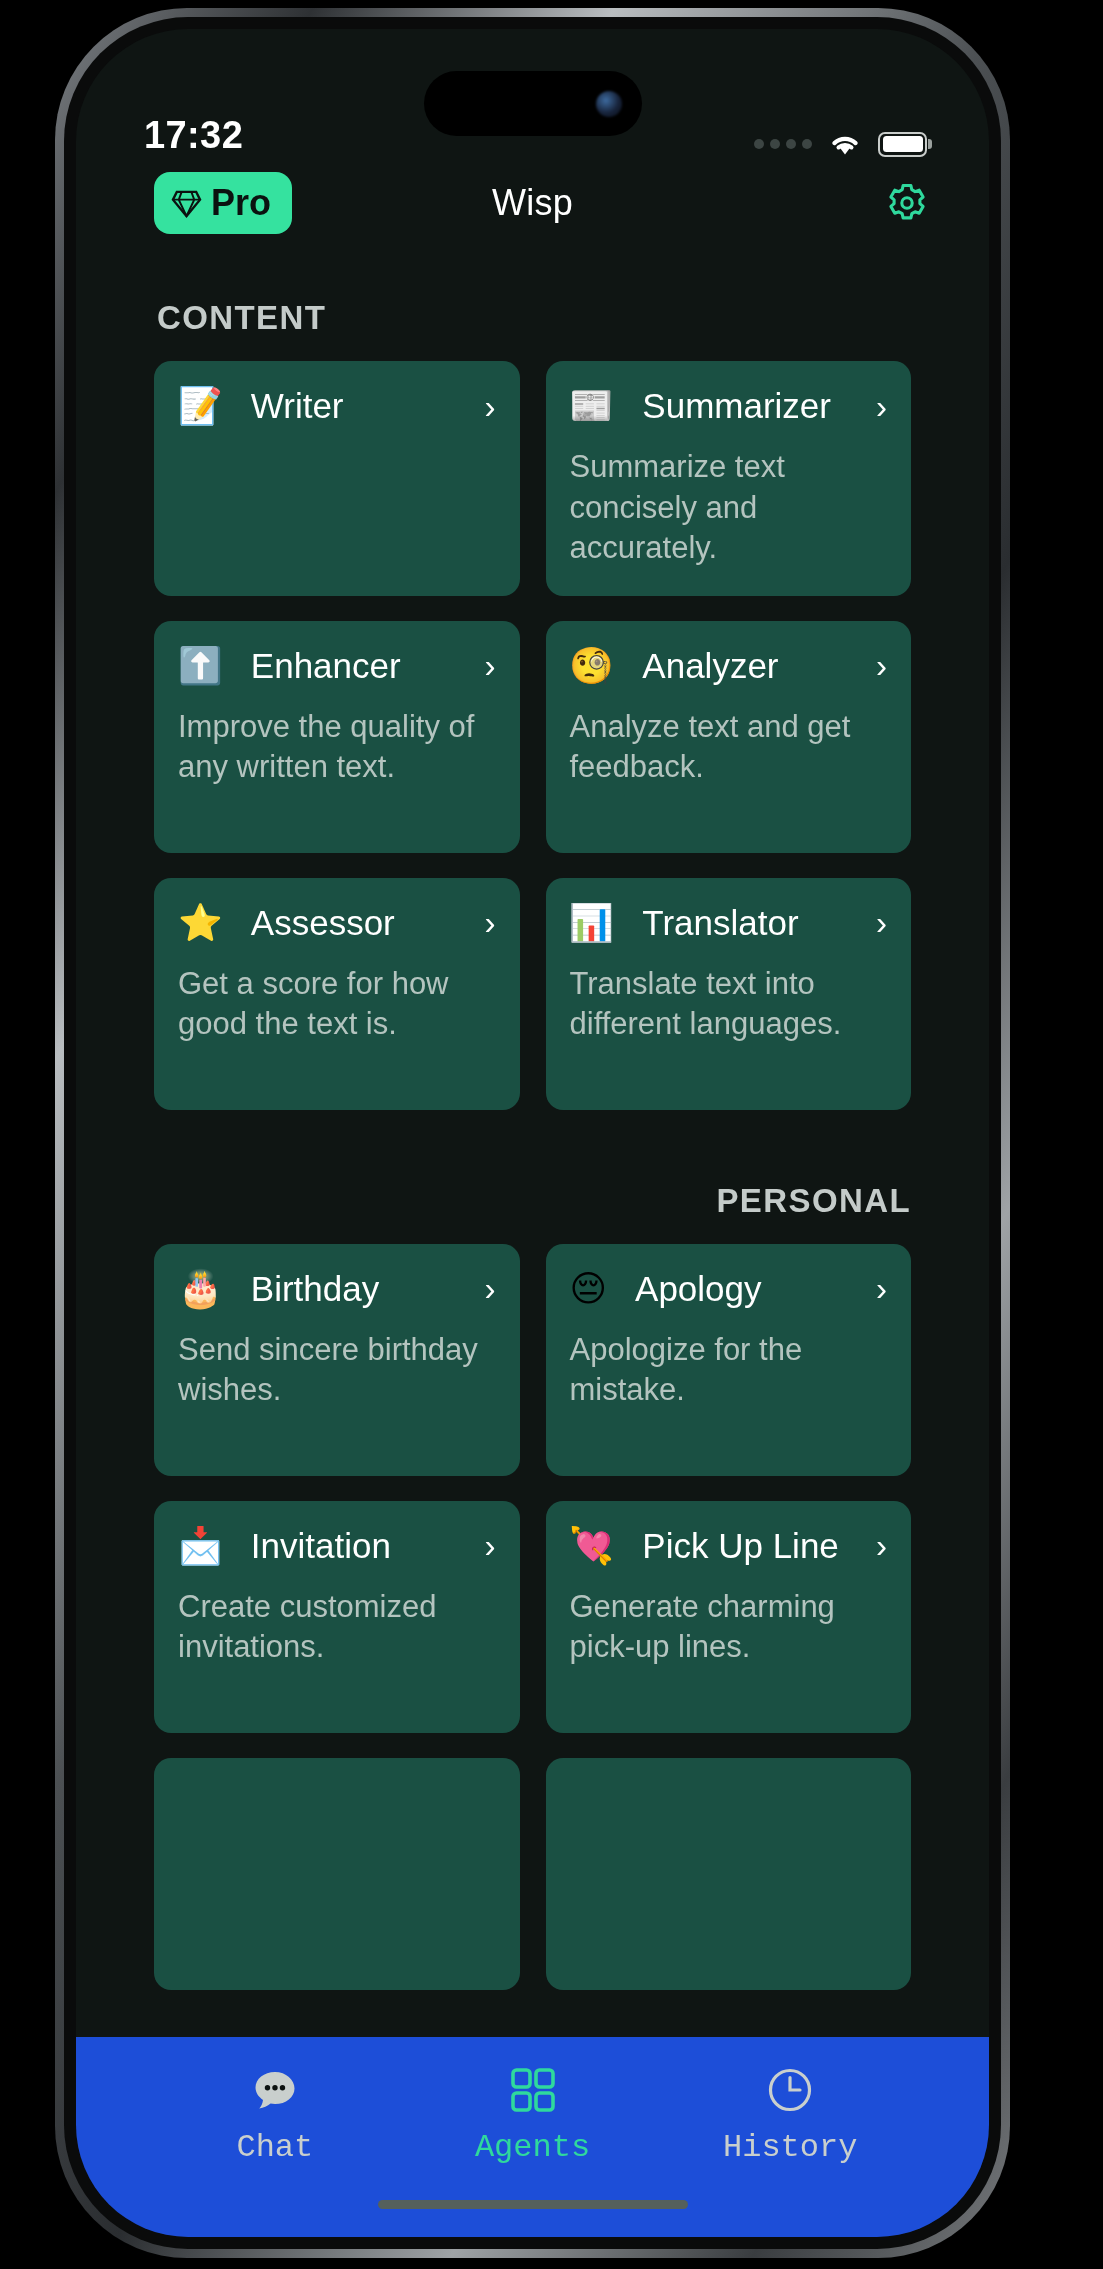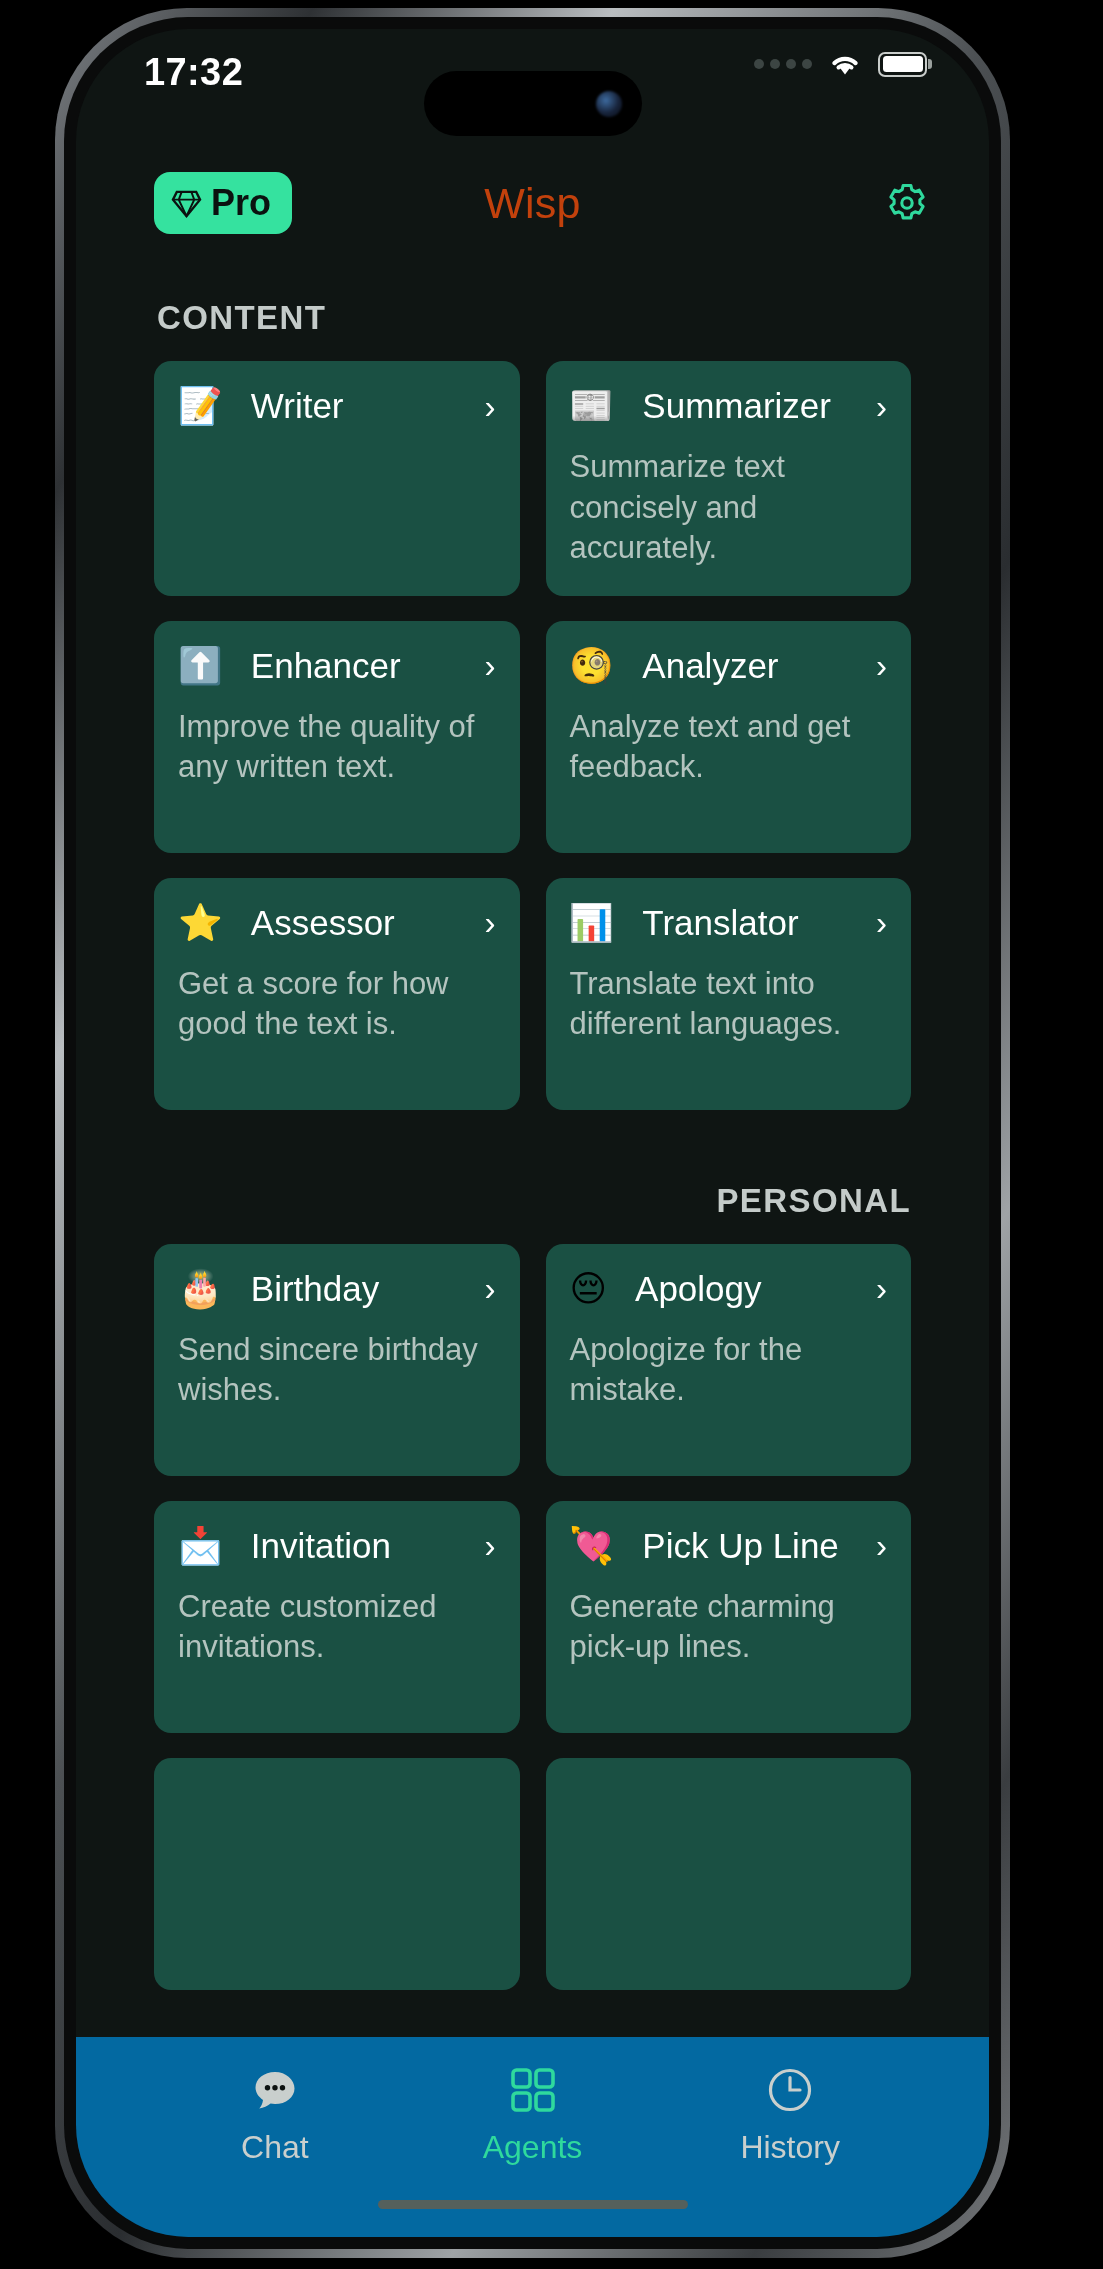--- a/index.html
+++ b/index.html
@@ -50,21 +50,21 @@
   .btn-silence { left: 48px; top: 415px;  width: 8px; height: 58px; }
   .btn-volup   { left: 48px; top: 560px;  width: 8px; height: 108px; }
   .btn-voldn   { left: 48px; top: 700px;  width: 8px; height: 108px; }
   .btn-power   { right: 48px; top: 610px; width: 8px; height: 160px; }
 
   
   .statusbar {
     position: relative;
     height: 128px;
     display: flex;
-    align-items: flex-start;
+    align-items: flex-end;
     padding: 0 62px 0 68px;
   }
   .clock {
     color: #ffffff;
     font-size: 38px;
     font-weight: 600;
     letter-spacing: 0.4px;
     margin-top: 22px;
   }
   .dynamic-island {
@@ -135,22 +135,22 @@
     border-radius: 16px;
     padding: 10px 21px 10px 17px;
     font-size: 36px;
     font-weight: 600;
   }
   .diamond-ico { width: 31px; height: 31px; display: block; }
   .app-title {
     position: absolute;
     left: 50%;
     transform: translateX(-50%);
-    color: #c2410c;
-    font-size: 43px;
+    color: #ffffff;
+    font-size: 36px;
     font-weight: 500;
     letter-spacing: 0.2px;
   }
   .gear-btn { margin-left: auto; line-height: 0; }
   .gear-ico { width: 44px; height: 44px; display: block; }
 
   
   .app-body {
     position: relative;
     height: 1770px;
@@ -208,24 +208,25 @@
     font-size: 31px;
     line-height: 1.31;
   }
 
   
   .tabbar {
     position: absolute;
     left: 0; right: 0;
     bottom: 0;
     height: 200px;
-    background: #0369a1;
+    background: #1d4ed8;
     display: flex;
     align-items: flex-start;
     padding: 28px 70px 0 70px;
+    font-family: Liberation Mono, monospace;
   }
   .tab {
     flex: 1;
     display: flex;
     flex-direction: column;
     align-items: center;
     gap: 14px;
   }
   .tab-ico { width: 50px; height: 50px; display: block; }
   .tab-label { font-size: 32px; font-weight: 400; color: #c9cfcd; }

